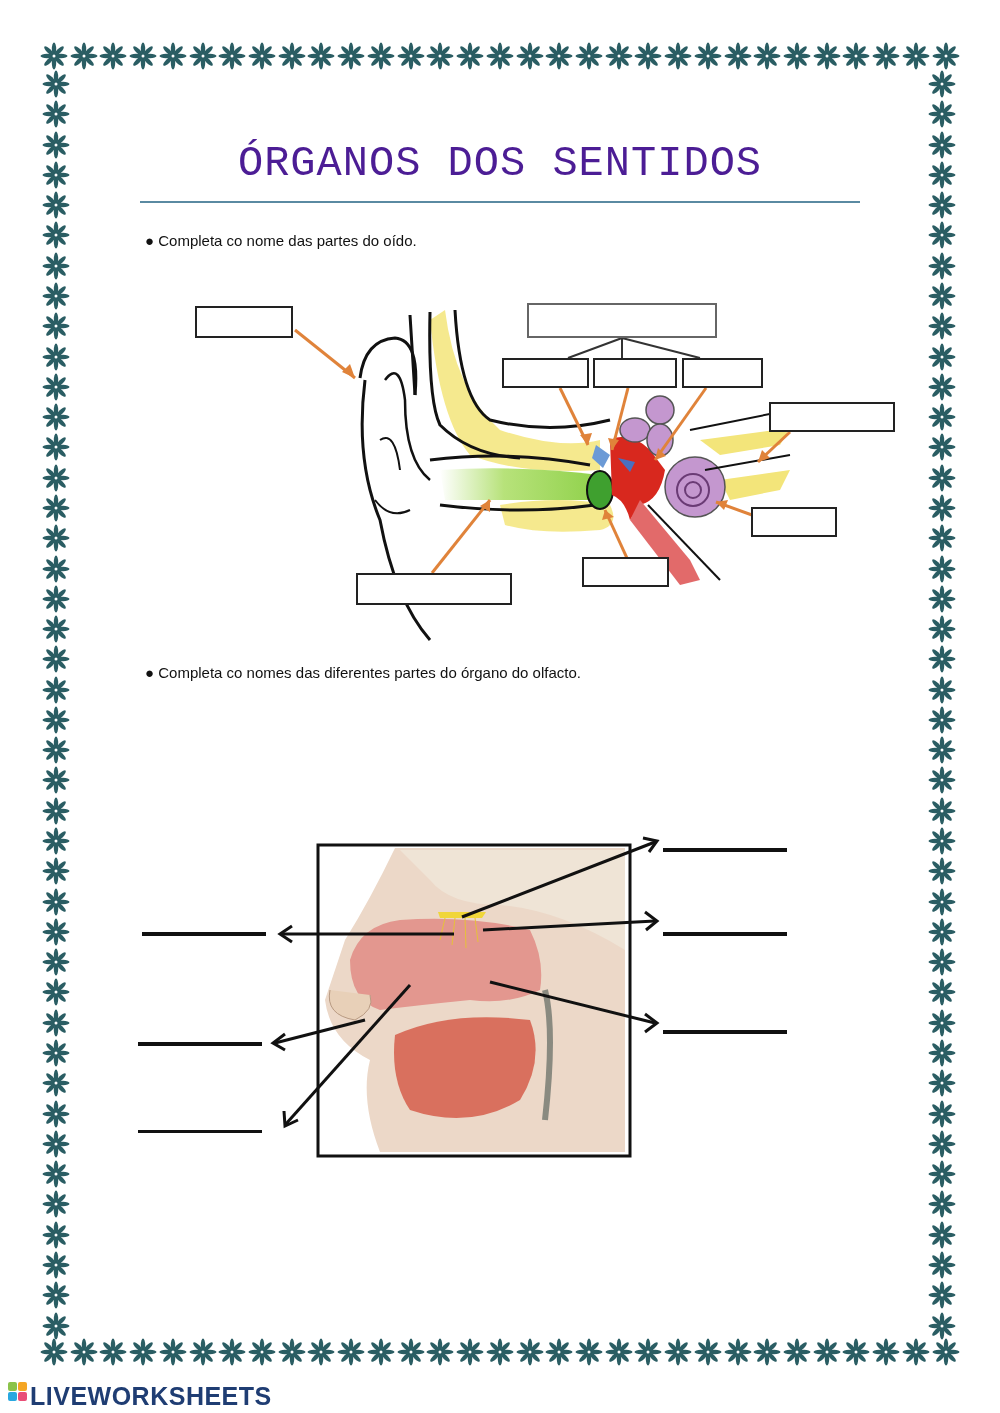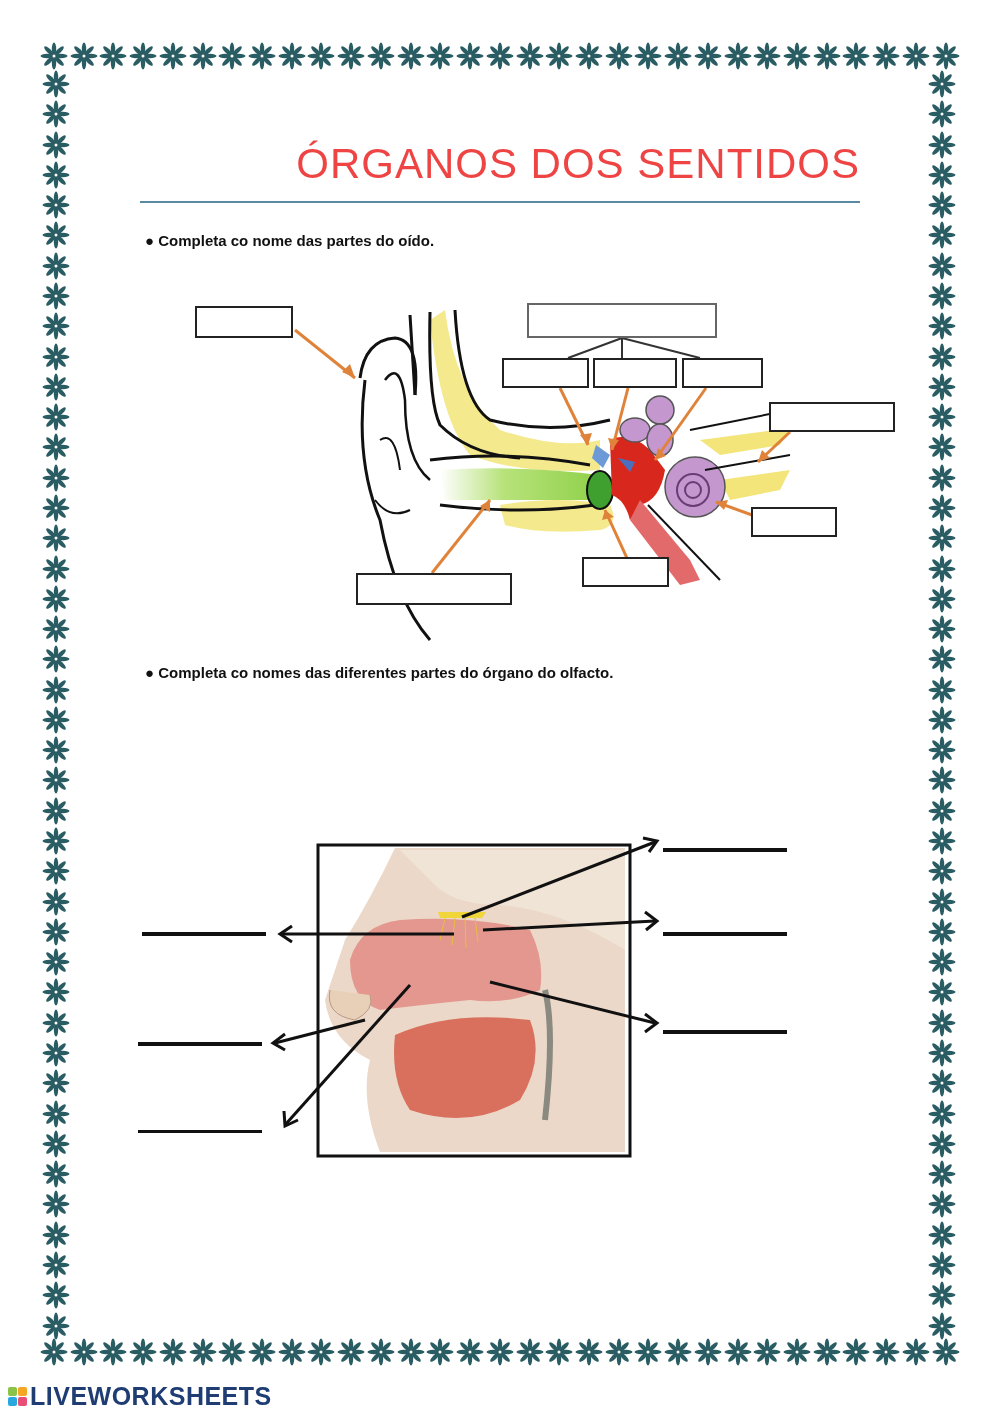--- a/index.html
+++ b/index.html
@@ -1,26 +1,26 @@
 <!DOCTYPE html>
 <html><head>
 <meta charset="utf-8">
 <style>
   html, body { margin:0; padding:0; background:#fff; }
   body { width:1000px; height:1413px; position:relative; overflow:hidden; font-family:"Liberation Sans", sans-serif; }
   .border-row { position:absolute; left:40px; width:920px; height:30px; display:flex; justify-content:space-between; }
   .border-col { position:absolute; top:70px; width:30px; height:1270px; display:flex; flex-direction:column; justify-content:space-between; }
   .star { width:28px; height:28px; display:block; }
-  .title { position:absolute; left:140px; top:140px; width:720px; text-align:right; font-family:Liberation Sans, sans-serif; font-size:42px; color:#ef4444; letter-spacing:1px; }
+  .title { position:absolute; left:140px; top:140px; width:720px; text-align:center; font-family:Liberation Mono, monospace; font-size:42px; color:#4c1d95; letter-spacing:1px; }
   .title-rule { position:absolute; left:140px; top:201px; width:720px; height:2px; background:#5a8aa2; }
-  .instr { position:absolute; left:145px; font-size:15px; font-weight:bold; color:#111; }
+  .instr { position:absolute; left:145px; font-size:15px; font-weight:normal; color:#111; }
   .box { position:absolute; background:#fff; border:2px solid #222; box-sizing:border-box; }
   .box input, .line input { width:100%; height:100%; border:none; background:transparent; outline:none; font-family:"Liberation Sans", sans-serif; font-size:13px; padding:0 4px; box-sizing:border-box; }
   .line { position:absolute; height:22px; border-bottom:4px solid #111; box-sizing:border-box; }
-  .footer-logo { position:absolute; left:8px; top:1382px; display:flex; align-items:center; }
+  .footer-logo { position:absolute; left:8px; top:1382px; display:flex; align-items:flex-start; }
   .logo-tiles { display:grid; grid-template-columns:9px 9px; grid-template-rows:9px 9px; gap:1px; margin-right:3px; }
   .logo-tiles span { display:block; border-radius:2px; }
   .logo-text { font-family:"Liberation Sans", sans-serif; font-weight:bold; font-size:25px; color:#1f3d73; letter-spacing:0.5px; }
   svg.diagram { position:absolute; left:0; top:0; }
 </style>
 </head>
 <body>
 
 <div class="border-row" style="top:42px;" id="bt">
     <svg class="star" viewBox="-14 -14 28 28">

